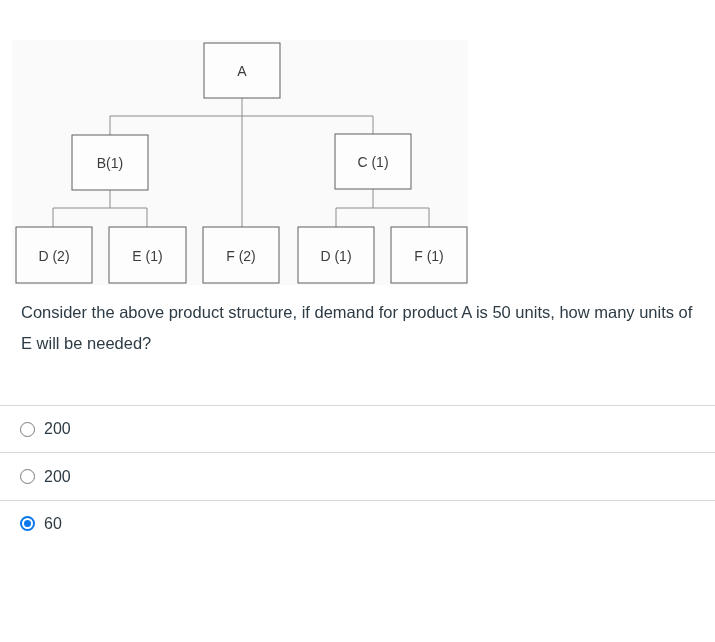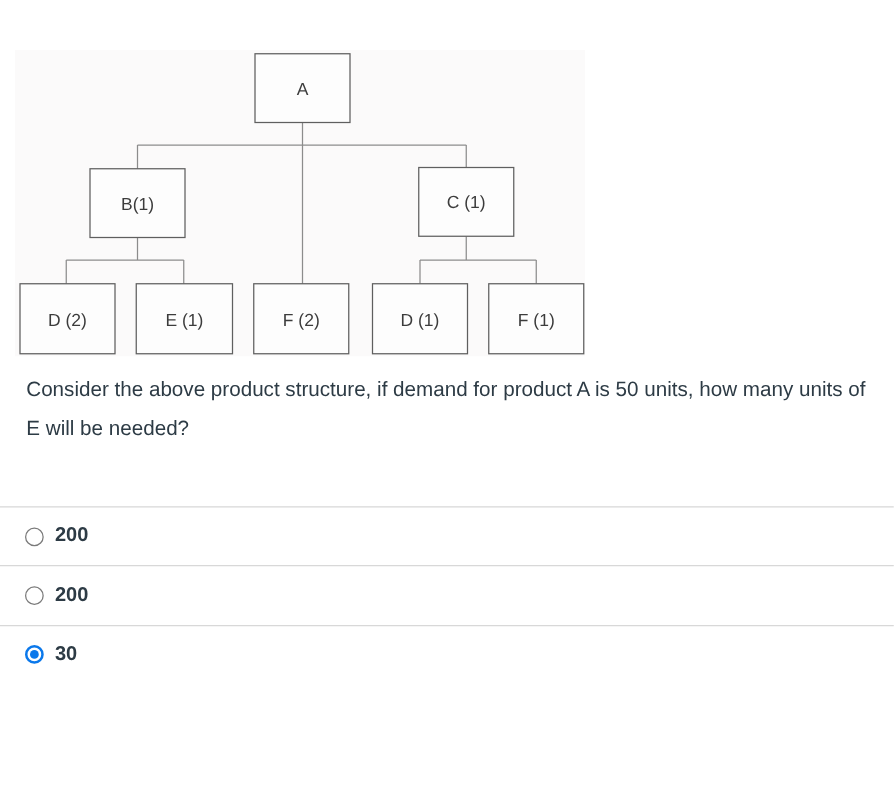--- a/index.html
+++ b/index.html
@@ -79,21 +79,20 @@
     left: 50%; top: 50%;
     width: 7px; height: 7px;
     margin: -3.5px 0 0 -3.5px;
     border-radius: 50%;
     background: #0a78eb;
   }
   .option-label {
     margin-left: 9px;
     font-size: 16px;
     color: #2d3b45;
-    font-weight: bold;
   }
 </style>
 </head>
 <body>
 
 <div class="diagram-wrap">
   <svg width="456" height="245" viewBox="0 0 456 245">
 
     <path class="diagram-connector" d="M230 58 V187"></path>
     <path class="diagram-connector" d="M98 76 H361"></path>
@@ -134,15 +133,15 @@
   <div class="option-row">
     <span class="radio"></span>
     <span class="option-label">200</span>
   </div>
   <div class="option-row">
     <span class="radio"></span>
     <span class="option-label">200</span>
   </div>
   <div class="option-row selected">
     <span class="radio"></span>
-    <span class="option-label">30</span>
+    <span class="option-label">60</span>
   </div>
 </div>
 
 </body></html>

